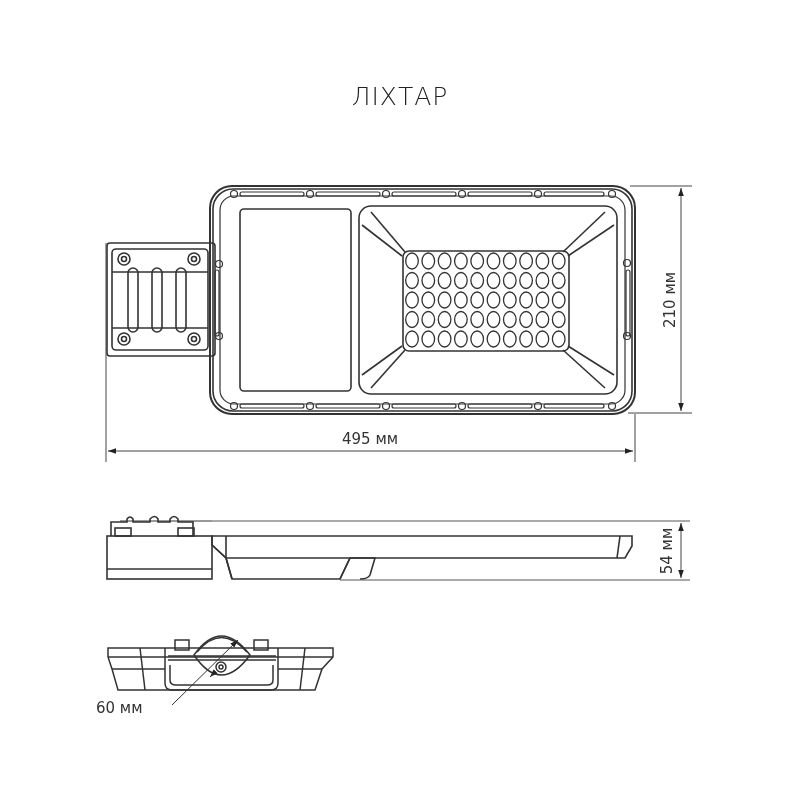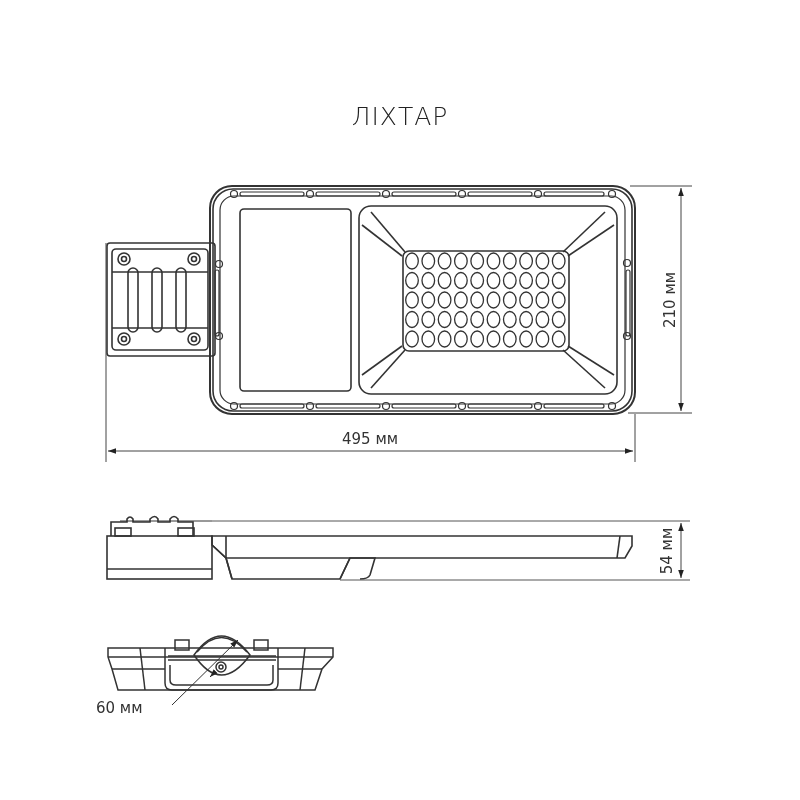--- a/index.html
+++ b/index.html
@@ -1,17 +1,17 @@
 <!DOCTYPE html>
 <html><head>
 <meta charset="utf-8">
 <style>
   html, body { margin: 0; padding: 0; background: #ffffff; }
   body { width: 800px; height: 800px; position: relative; overflow: hidden; font-family: "DejaVu Sans", sans-serif; }
-  .title { position: absolute; left: 0; width: 800px; top: 82px; text-align: center; font-size: 25px; letter-spacing: 1px; color: #222; font-weight: 300; margin-top: 20px; }
+  .title { position: absolute; left: 0; width: 800px; top: 82px; text-align: center; font-size: 25px; letter-spacing: 1px; color: #222; font-weight: 300; }
   svg.drawing { position: absolute; left: 0; top: 0; }
   .dimtext { font-family: "DejaVu Sans", sans-serif; font-size: 15px; fill: #333; }
 </style>
 </head>
 <body>
 
 <div class="title">ЛІХТАР</div>
 
 <svg class="drawing" width="800" height="800" viewBox="0 0 800 800">
   <defs>

